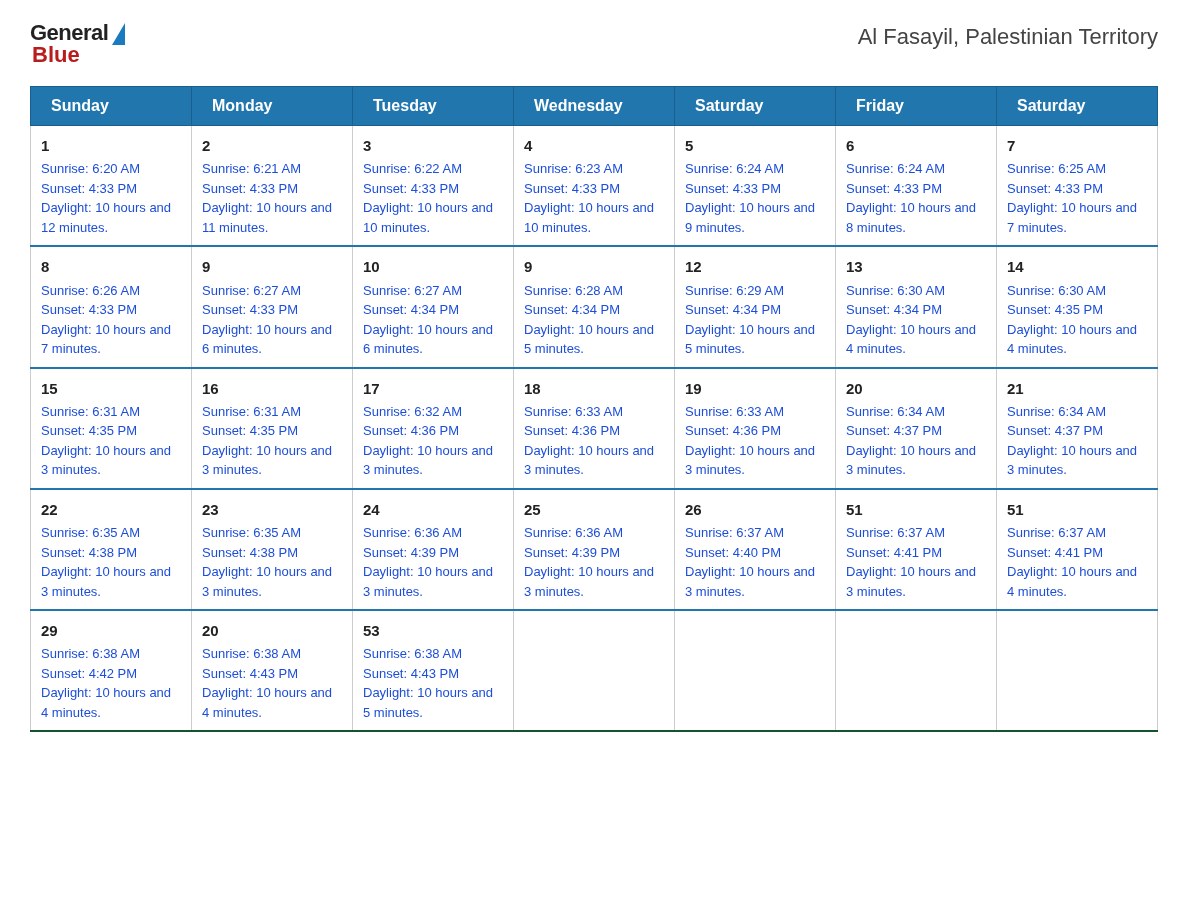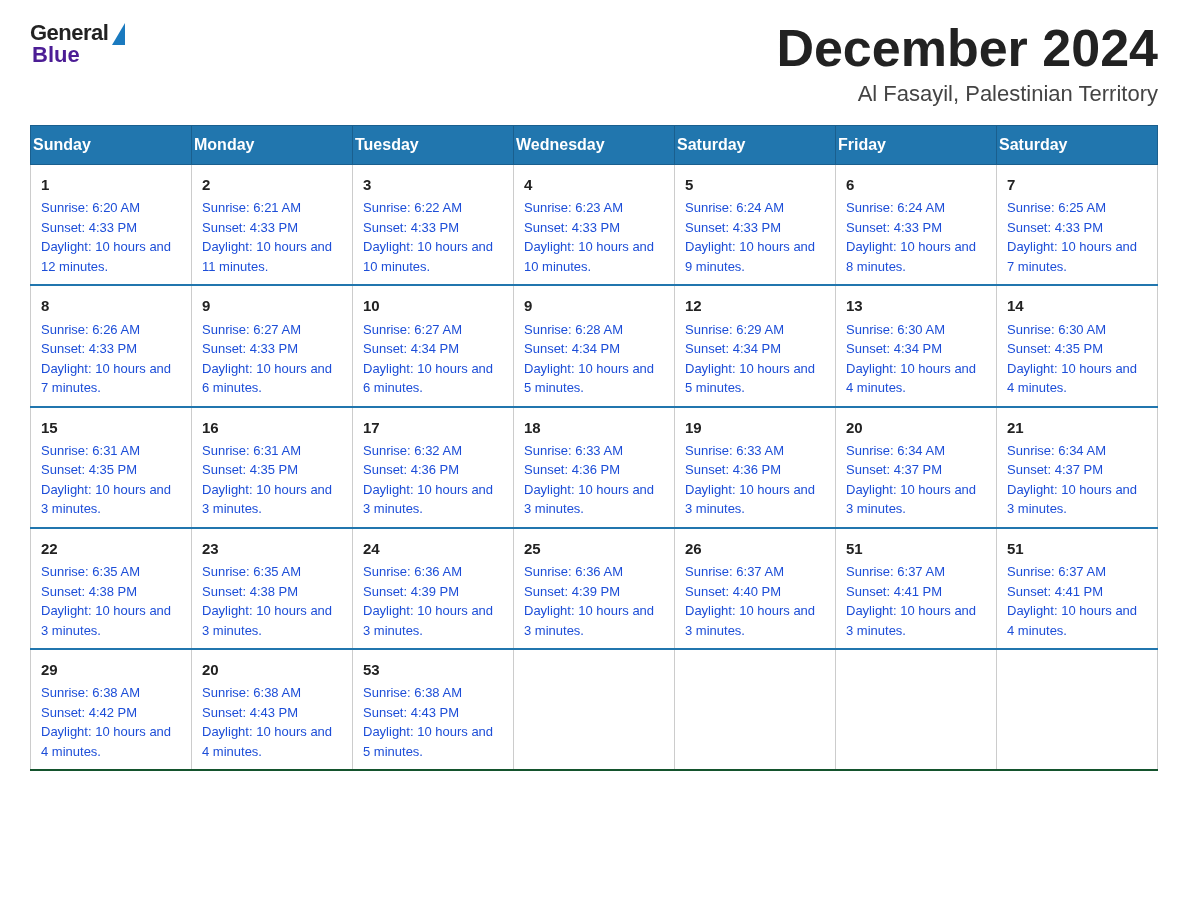--- a/index.html
+++ b/index.html
@@ -36,21 +36,21 @@
       height: 0;
       border-left: 13px solid transparent;
       border-right: 0px solid transparent;
       border-bottom: 22px solid #1a7abf;
       margin-left: 2px;
       margin-top: 2px;
     }
     .logo-blue {
       font-size: 22px;
       font-weight: bold;
-      color: #4c1d95;
+      color: #b91c1c;
       margin-top: -4px;
       padding-left: 2px;
     }
     .title-block {
       text-align: right;
     }
     .month-title {
       font-size: 52px;
       font-weight: bold;
       color: #222;
@@ -64,21 +64,21 @@
     }
     table {
       width: 100%;
       border-collapse: collapse;
     }
     thead tr th {
       background-color: #2176ae;
       color: #fff;
       font-size: 16px;
       font-weight: bold;
-      padding: 10px 2px;
+      padding: 10px 20px;
       text-align: left;
       border: 1px solid #1a5f8e;
     }
     tbody tr td {
       vertical-align: top;
       padding: 8px 10px;
       font-size: 13.5px;
       line-height: 1.55;
       color: #222;
       border-left: 1px solid #ccc;
@@ -110,21 +110,20 @@
 
 <div class="header">
   <div class="logo">
     <div class="logo-top">
       <span class="logo-general">General</span>
       <div class="logo-triangle"></div>
     </div>
     <span class="logo-blue">Blue</span>
   </div>
   <div class="title-block">
-    <div class="month-title">December 2024</div>
     <div class="subtitle">Al Fasayil, Palestinian Territory</div>
   </div>
 </div>
 
 <table>
   <thead>
     <tr>
     <th>Sunday</th>
         <th>Monday</th>
         <th>Tuesday</th>

